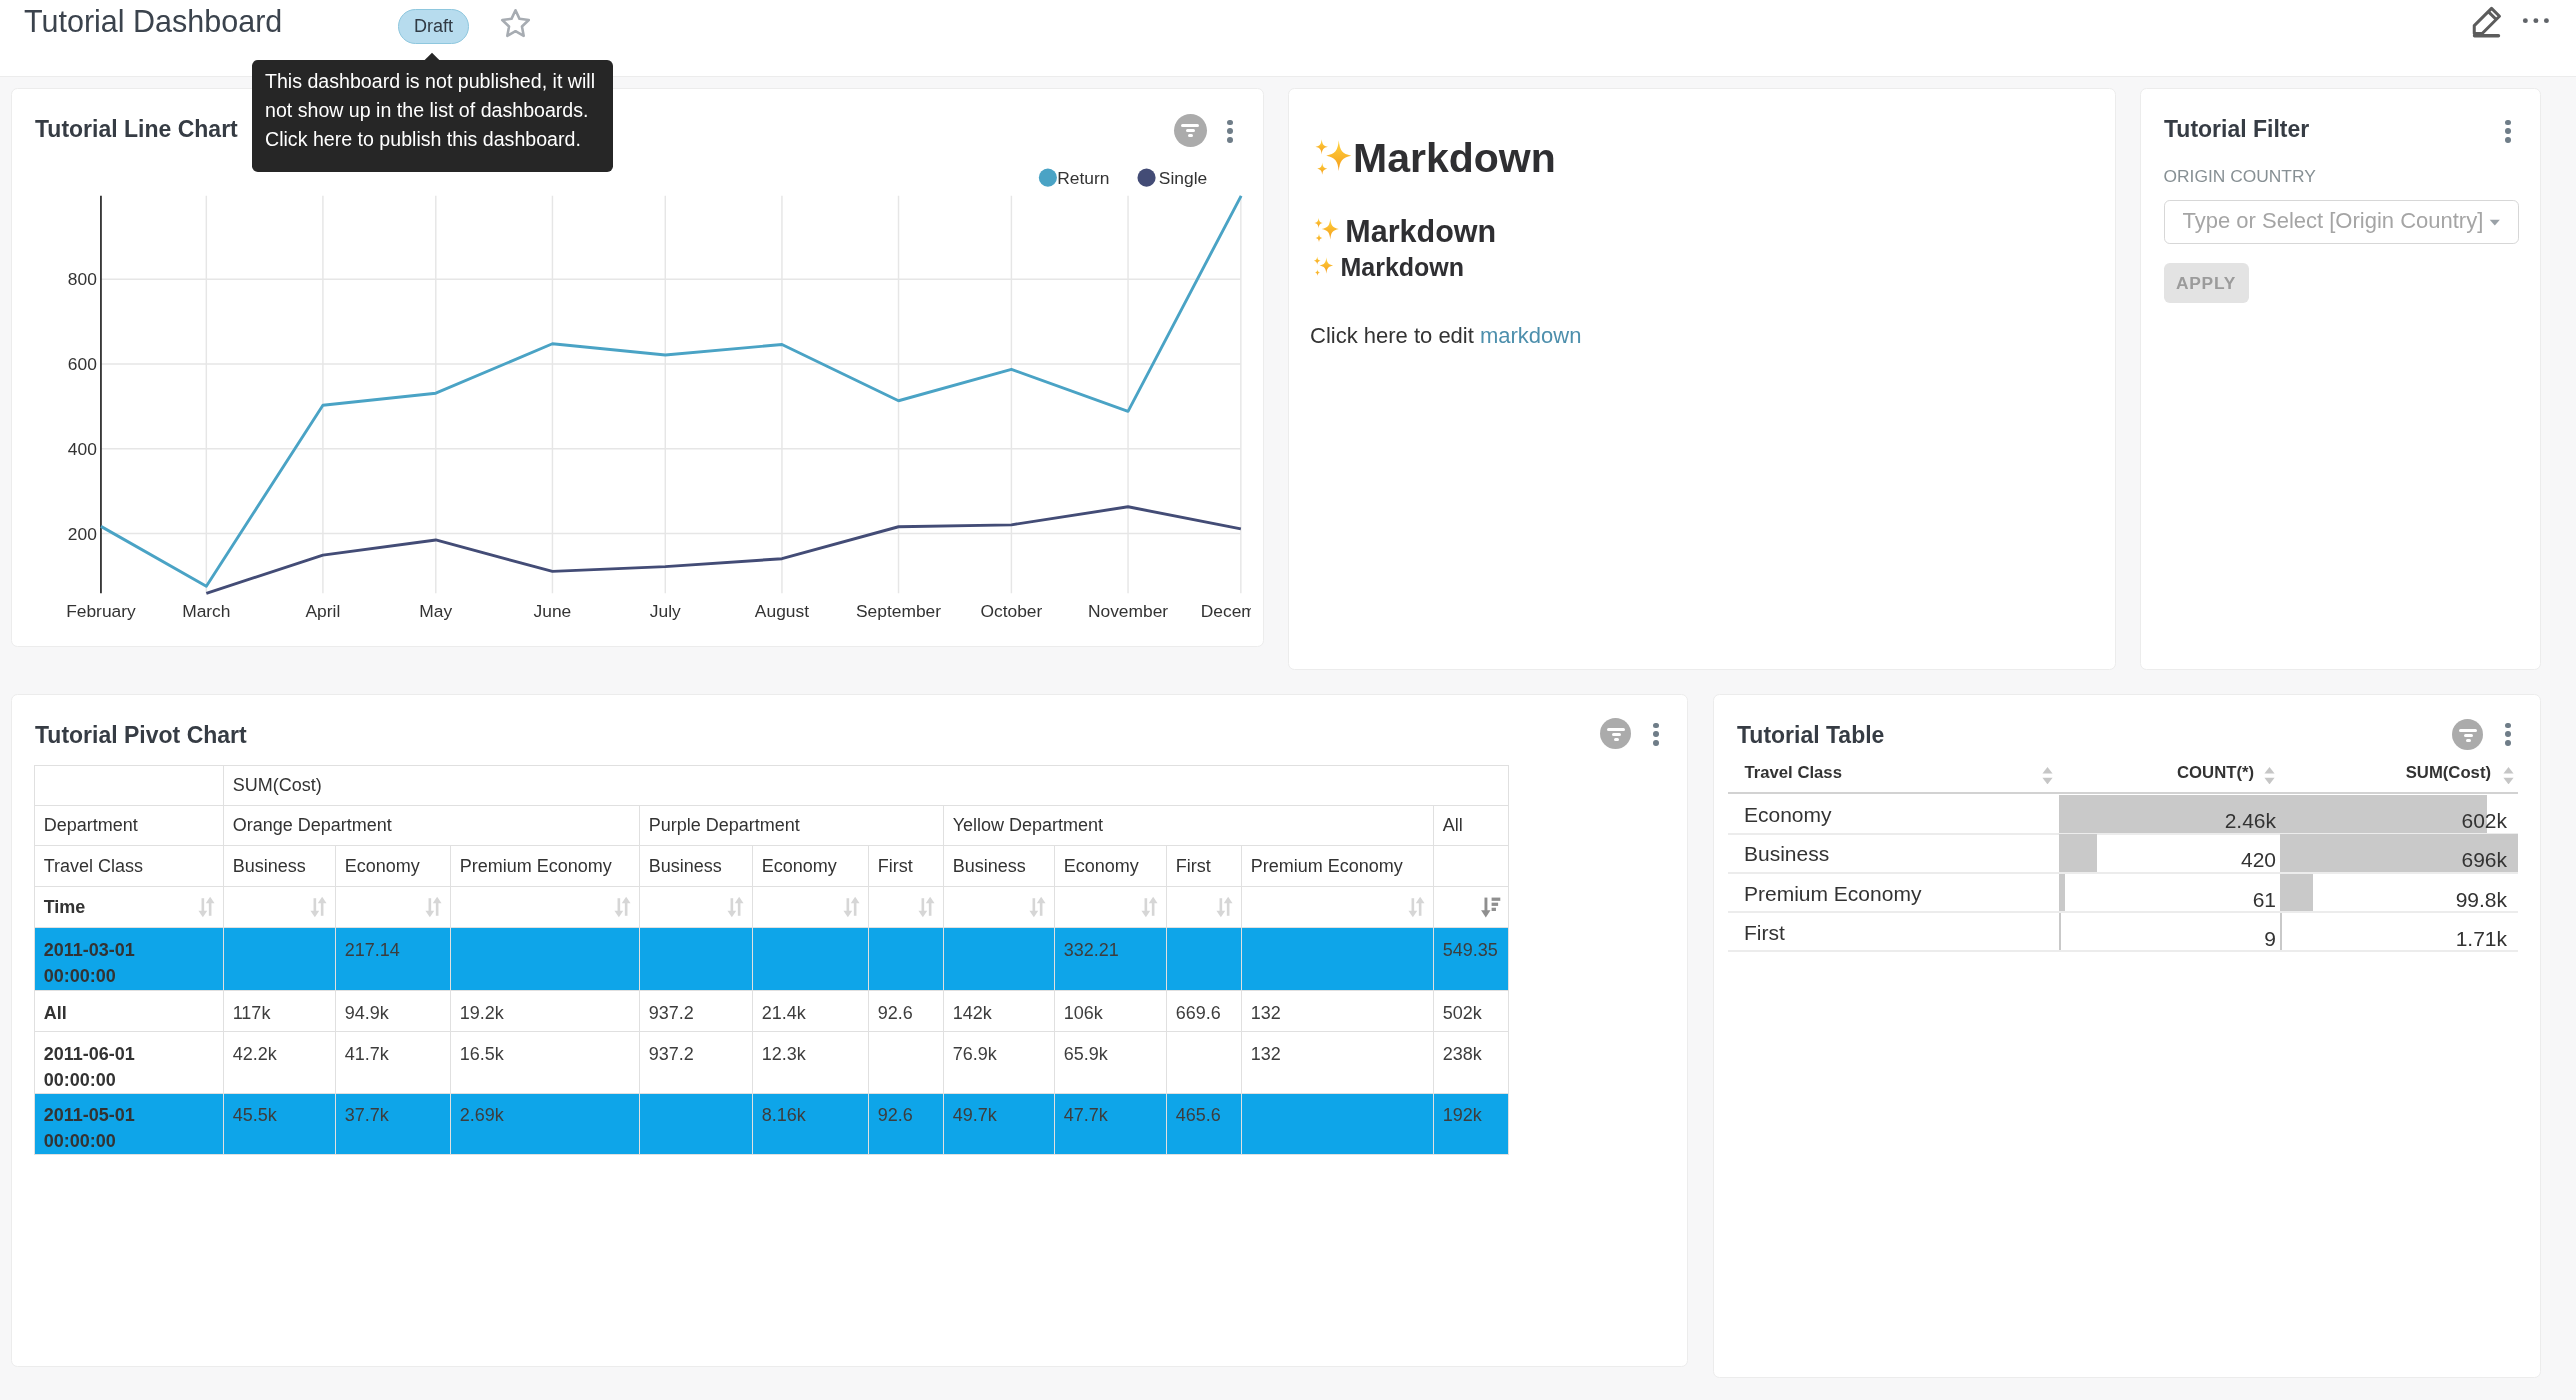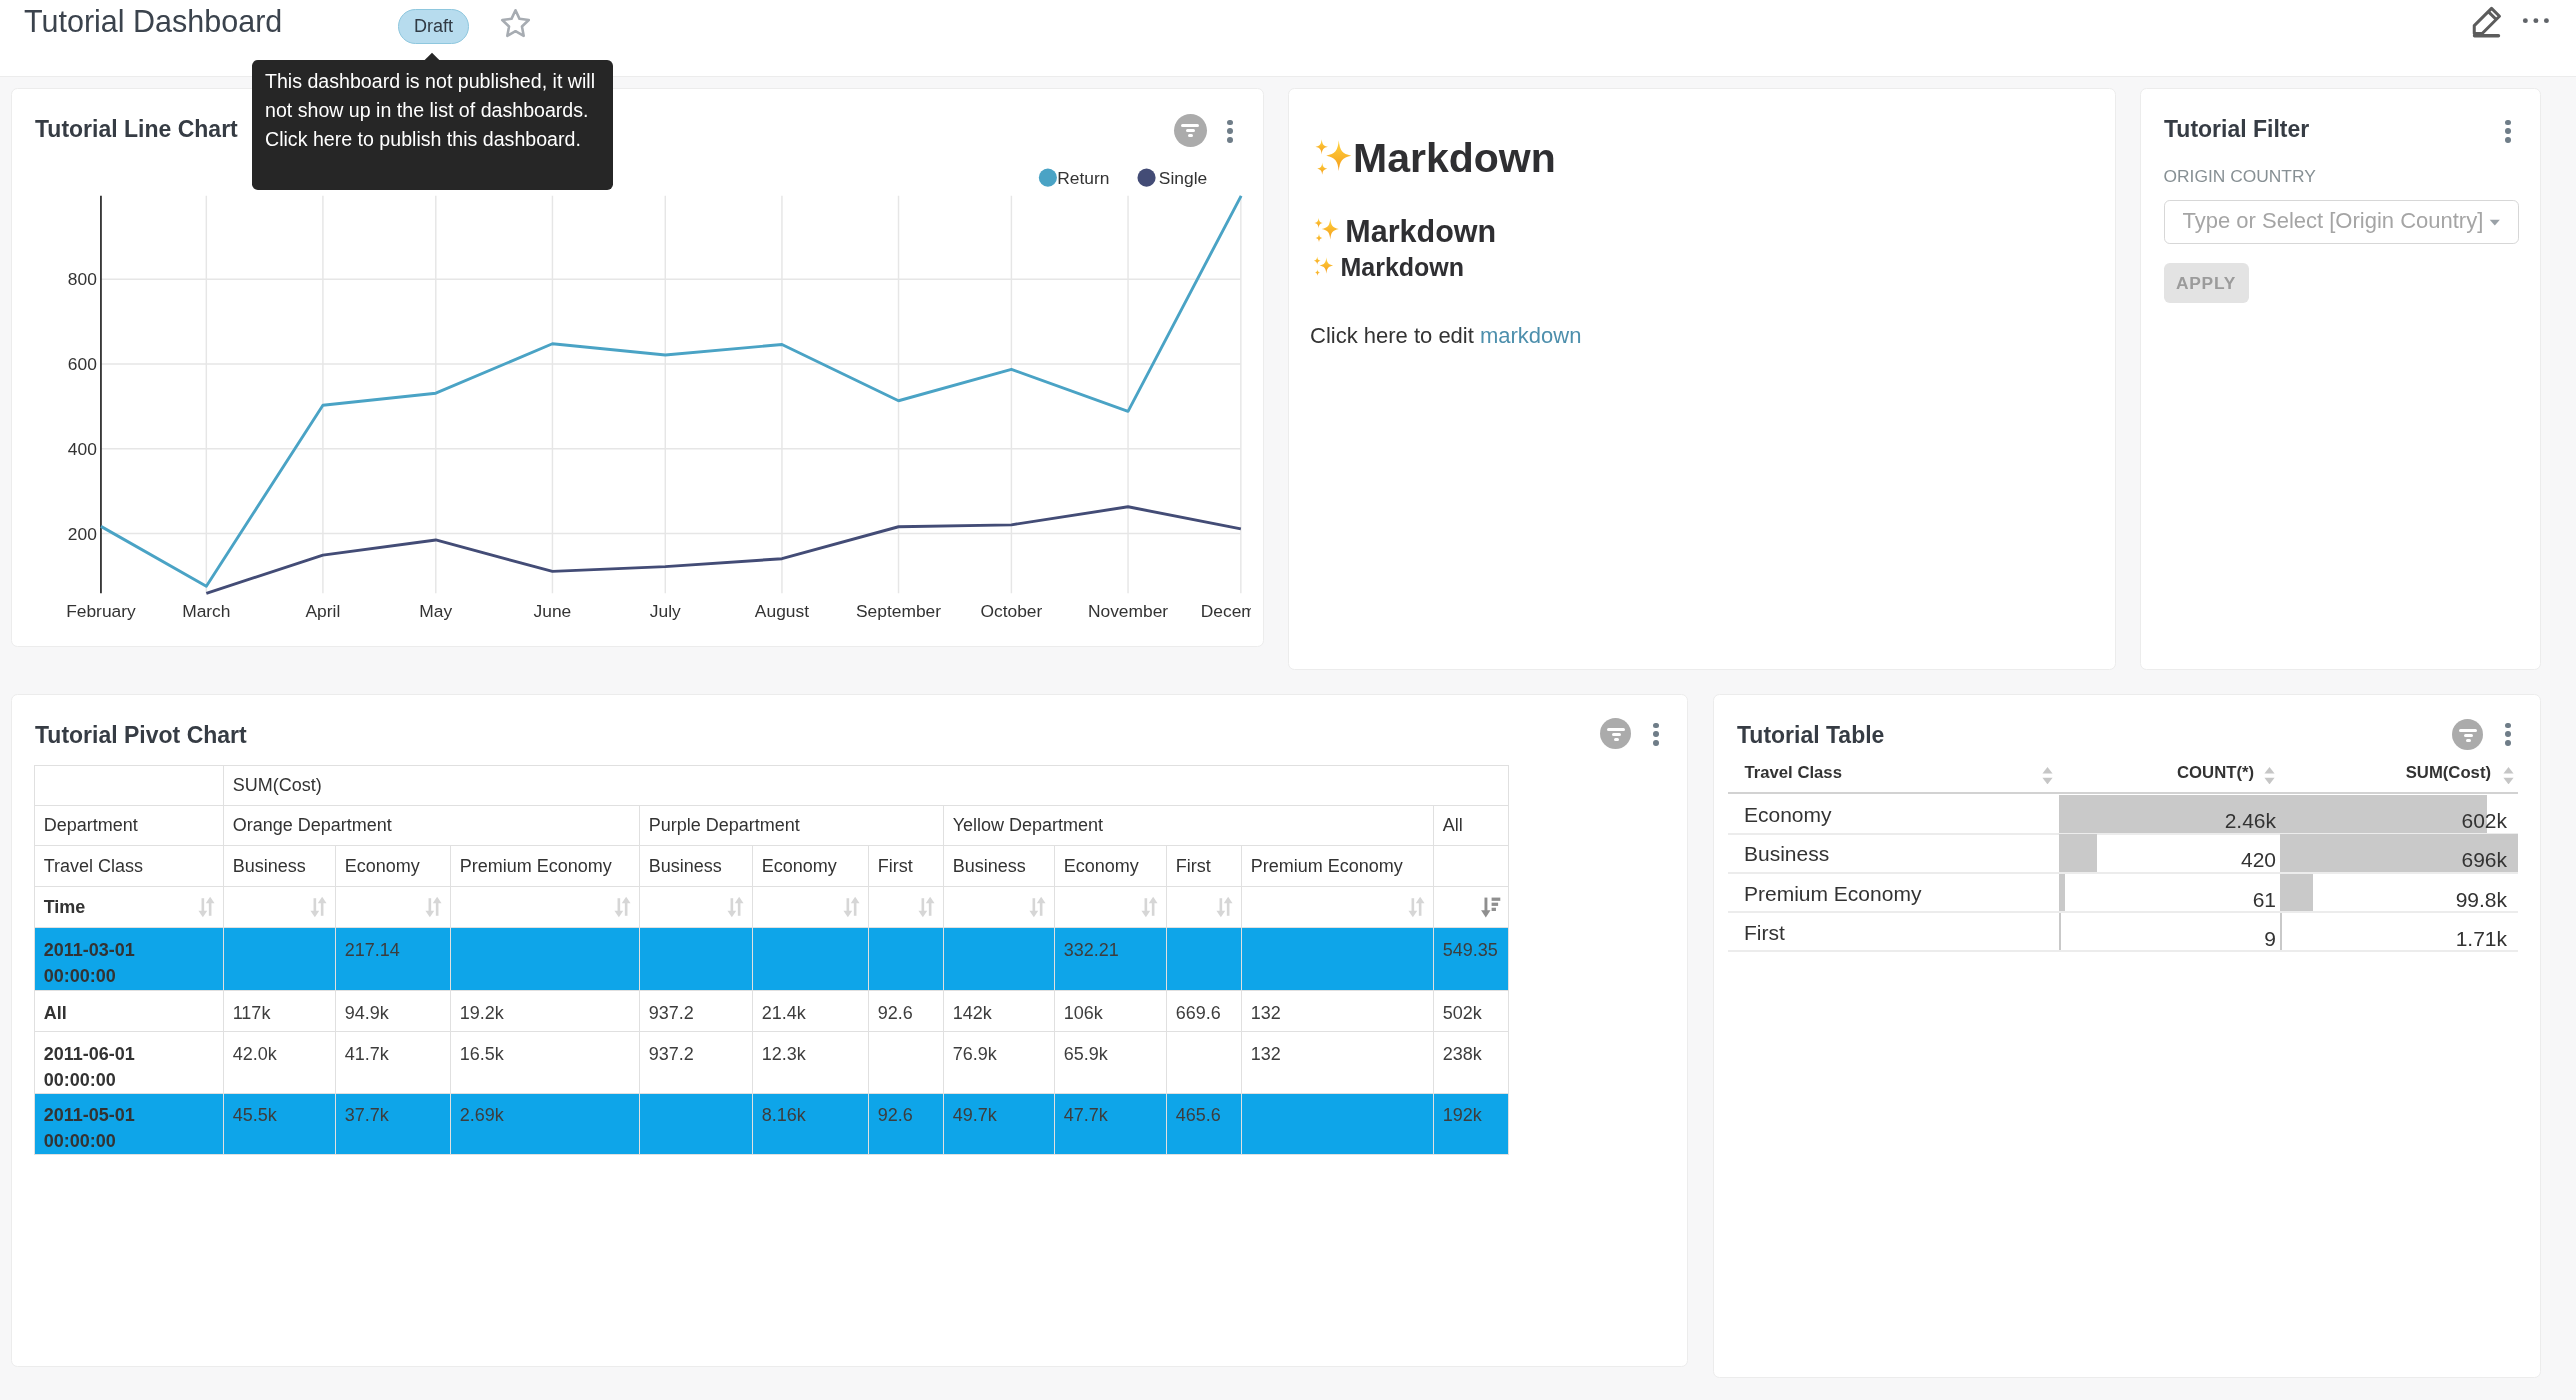--- a/index.html
+++ b/index.html
@@ -3,21 +3,21 @@
 <meta charset="utf-8">
 <style>
   * { margin:0; padding:0; box-sizing:border-box; }
   html,body { width:2576px; height:1400px; background:#f7f7f8; font-family:"Liberation Sans",sans-serif; position:relative; overflow:hidden; }
   .abs { position:absolute; }
   .header { position:absolute; left:0; top:0; width:2576px; height:77px; background:#fff; border-bottom:1.5px solid #ececec; }
   .dtitle { position:absolute; left:24px; top:3.6px; font-size:30.5px; font-weight:500; color:#3b434d; letter-spacing:0; line-height:35px; }
   .pill { position:absolute; left:398px; top:8.7px; width:71px; height:35px; background:#b7dcee; border:1.5px solid #8ec7de; border-radius:17.4px; font-size:18px; color:#303a44; text-align:center; line-height:32px; }
   .card { position:absolute; background:#fff; border:1.5px solid #ececec; border-radius:6.5px; }
   .ctitle { position:absolute; left:23px; top:28px; font-size:23px; font-weight:600; color:#363c44; line-height:24px; white-space:nowrap; }
-  .tooltip { position:absolute; left:252px; top:60px; width:361px; height:130px; background:#262626; border-radius:5.8px; color:#fff; font-size:19.6px; line-height:29px; padding:7.3px 0 8.7px 13px; z-index:50; }
+  .tooltip { position:absolute; left:252px; top:60px; width:361px; height:112px; background:#262626; border-radius:5.8px; color:#fff; font-size:19.6px; line-height:29px; padding:7.3px 0 8.7px 13px; z-index:50; }
   .tooltiparrow { position:absolute; left:424px; top:56px; width:16px; height:16px; background:#262626; transform:rotate(45deg); z-index:49; }
   .dots3v { position:absolute; }
   .dots3v span { position:absolute; left:0; width:5.8px; height:5.8px; border-radius:50%; background:#6f7d88; }
   .dots3v span:nth-child(2) { top:8.7px !important; }
   .dots3v span:nth-child(3) { top:17.4px !important; }
   .funnel { position:absolute; width:33px; height:33px; border-radius:50%; background:#ababab; }
   .funnel i { position:absolute; background:#fff; border-radius:1.5px; height:2.9px; }
   .f1 { left:7.3px; top:10.2px; width:18px; }
   .f2 { left:11.6px; top:15.2px; width:9.4px; }
   .f3 { left:13.8px; top:20.3px; width:5.1px; }
@@ -291,21 +291,21 @@
             <td>21.4k</td>
             <td>92.6</td>
             <td>142k</td>
             <td>106k</td>
             <td>669.6</td>
             <td>132</td>
             <td>502k</td>
           </tr>
     <tr style="height:60px">
             <td class="dt">2011-06-01<br>00:00:00</td>
-            <td>42.0k</td>
+            <td>42.2k</td>
             <td>41.7k</td>
             <td>16.5k</td>
             <td>937.2</td>
             <td>12.3k</td>
             <td></td>
             <td>76.9k</td>
             <td>65.9k</td>
             <td></td>
             <td>132</td>
             <td>238k</td>

